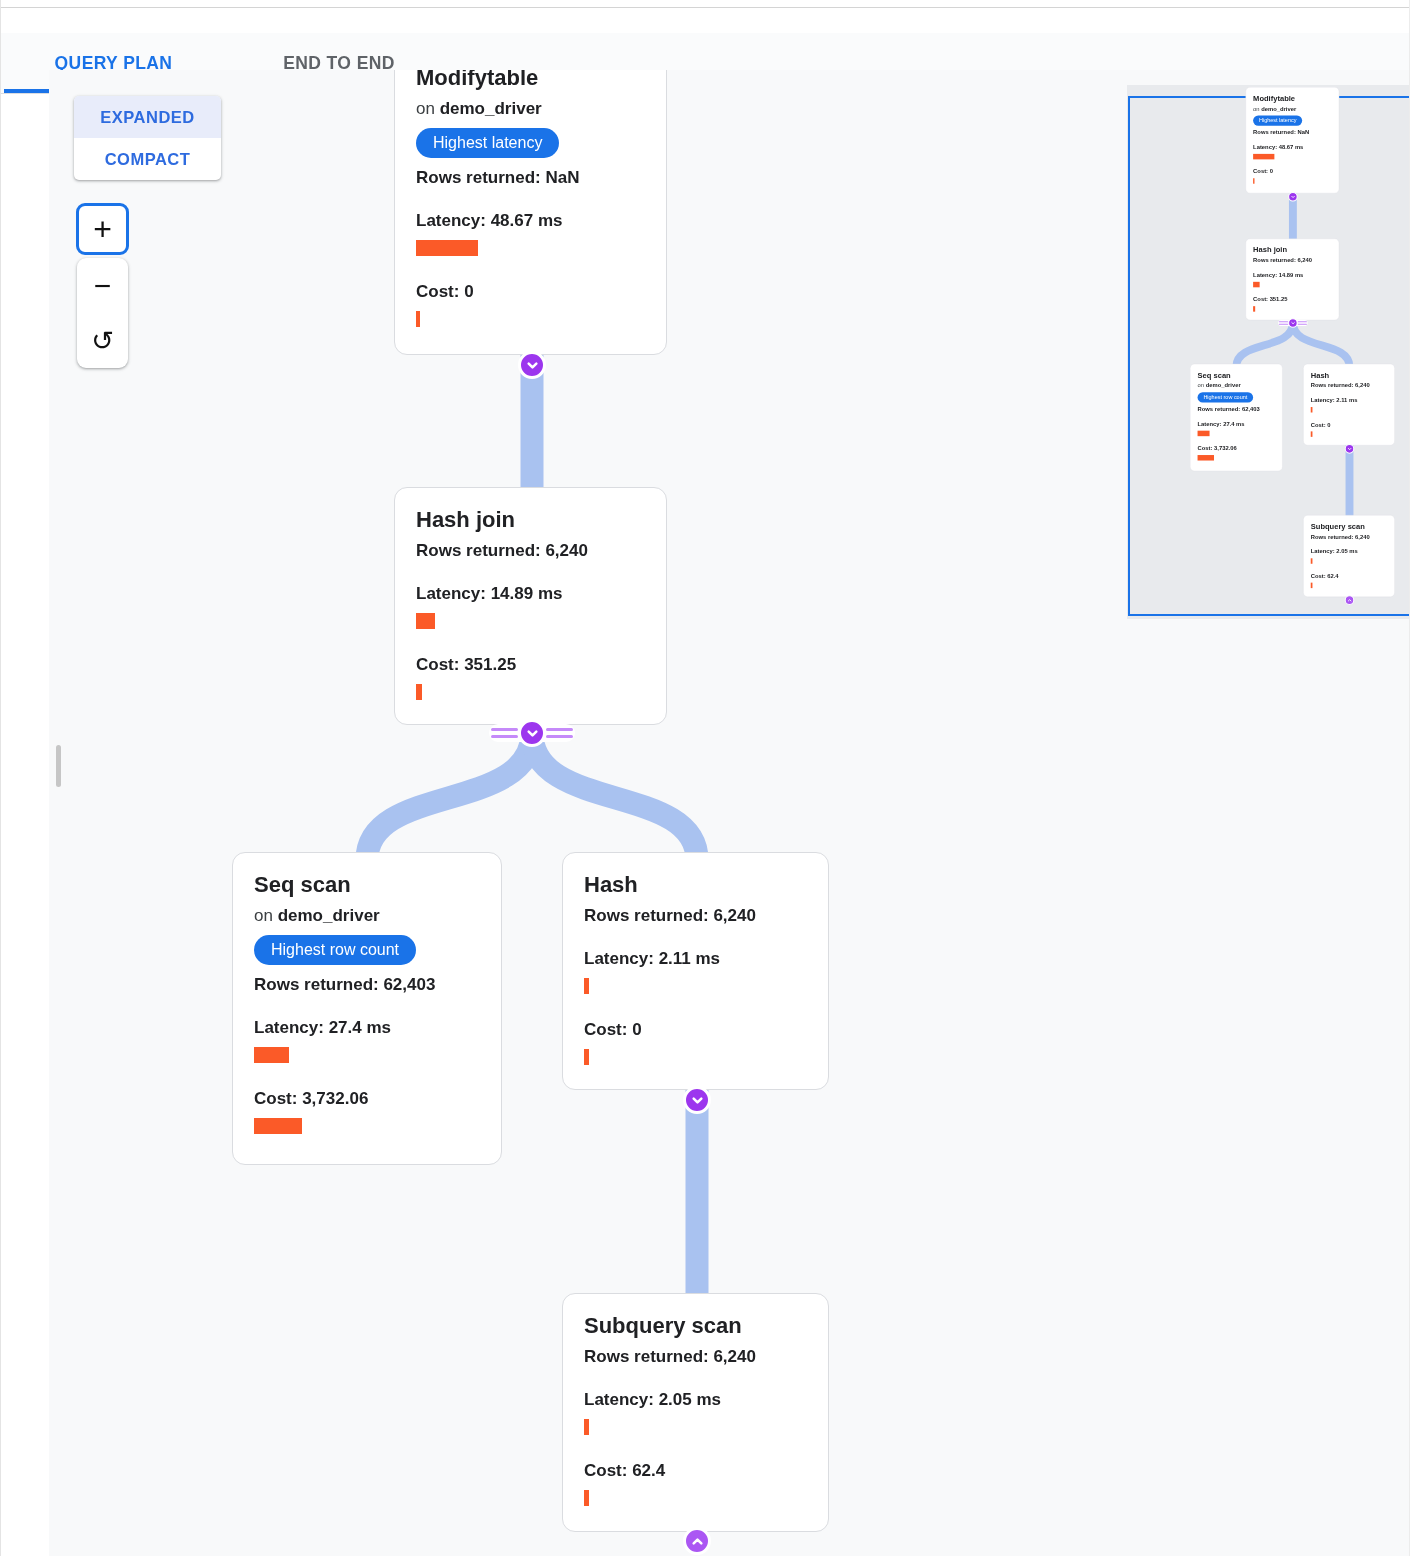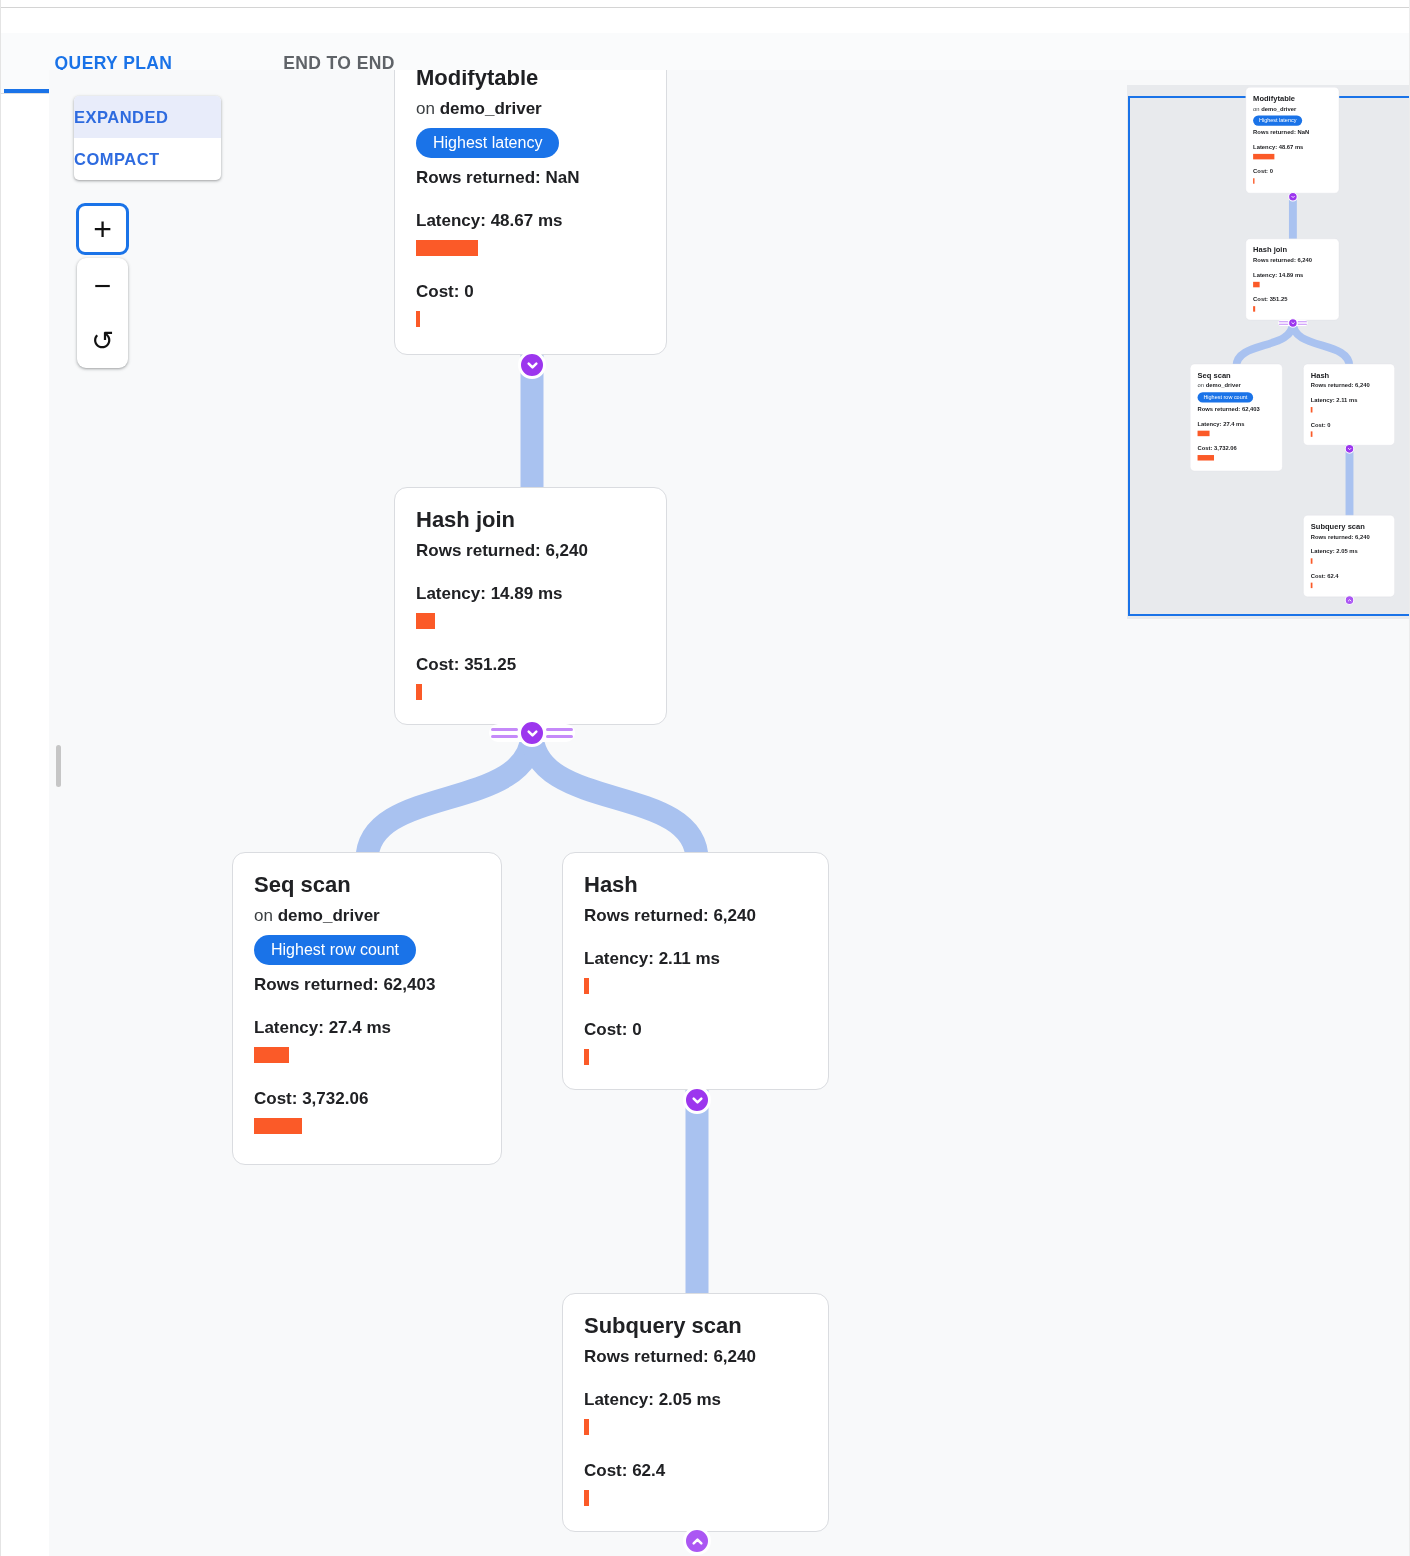--- a/index.html
+++ b/index.html
@@ -18,21 +18,21 @@
   .tab.active { color:#1a73e8; }
   .tab.inactive { color:#5f6368; }
   .tab-underline { position:absolute; left:3px; bottom:0; width:225px; height:4px; background:#1a73e8; }
 
   
   .canvas { position:absolute; left:0; top:70px; right:0; bottom:0; background:#f8f9fa; overflow:hidden;margin-left:48px; }
 
   
   .view-toggle { position:absolute; left:25px; top:26px; width:147px; background:#fff; border-radius:5px;
     box-shadow:0 1px 2px rgba(60,64,67,.3), 0 1px 3px 1px rgba(60,64,67,.15); overflow:hidden; z-index:30; }
-  .view-toggle .row { height:42px; line-height:42px; font-size:16.5px; font-weight:700;
+  .view-toggle .row { height:42px; line-height:42px; text-align:center; font-size:16.5px; font-weight:700;
     letter-spacing:.5px; color:#2e6bdf; cursor:pointer; }
   .view-toggle .row.selected { background:#e8ecfa; }
 
   .zoom-plus { position:absolute; left:27px; top:133px; width:53px; height:52px; background:#fff;
     border:3px solid #1a73e8; border-radius:9px; z-index:31; cursor:pointer;
     display:flex; align-items:center; justify-content:center; font-size:32px; color:#111; }
   .zoom-col { position:absolute; left:28px; top:188px; width:51px; background:#fff; border-radius:9px;
     box-shadow:0 1px 2px rgba(60,64,67,.3), 0 1px 3px 1px rgba(60,64,67,.15); z-index:30; overflow:hidden; }
   .zoom-col .zbtn { height:55px; display:flex; align-items:center; justify-content:center;
     font-size:30px; color:#111; cursor:pointer; }

